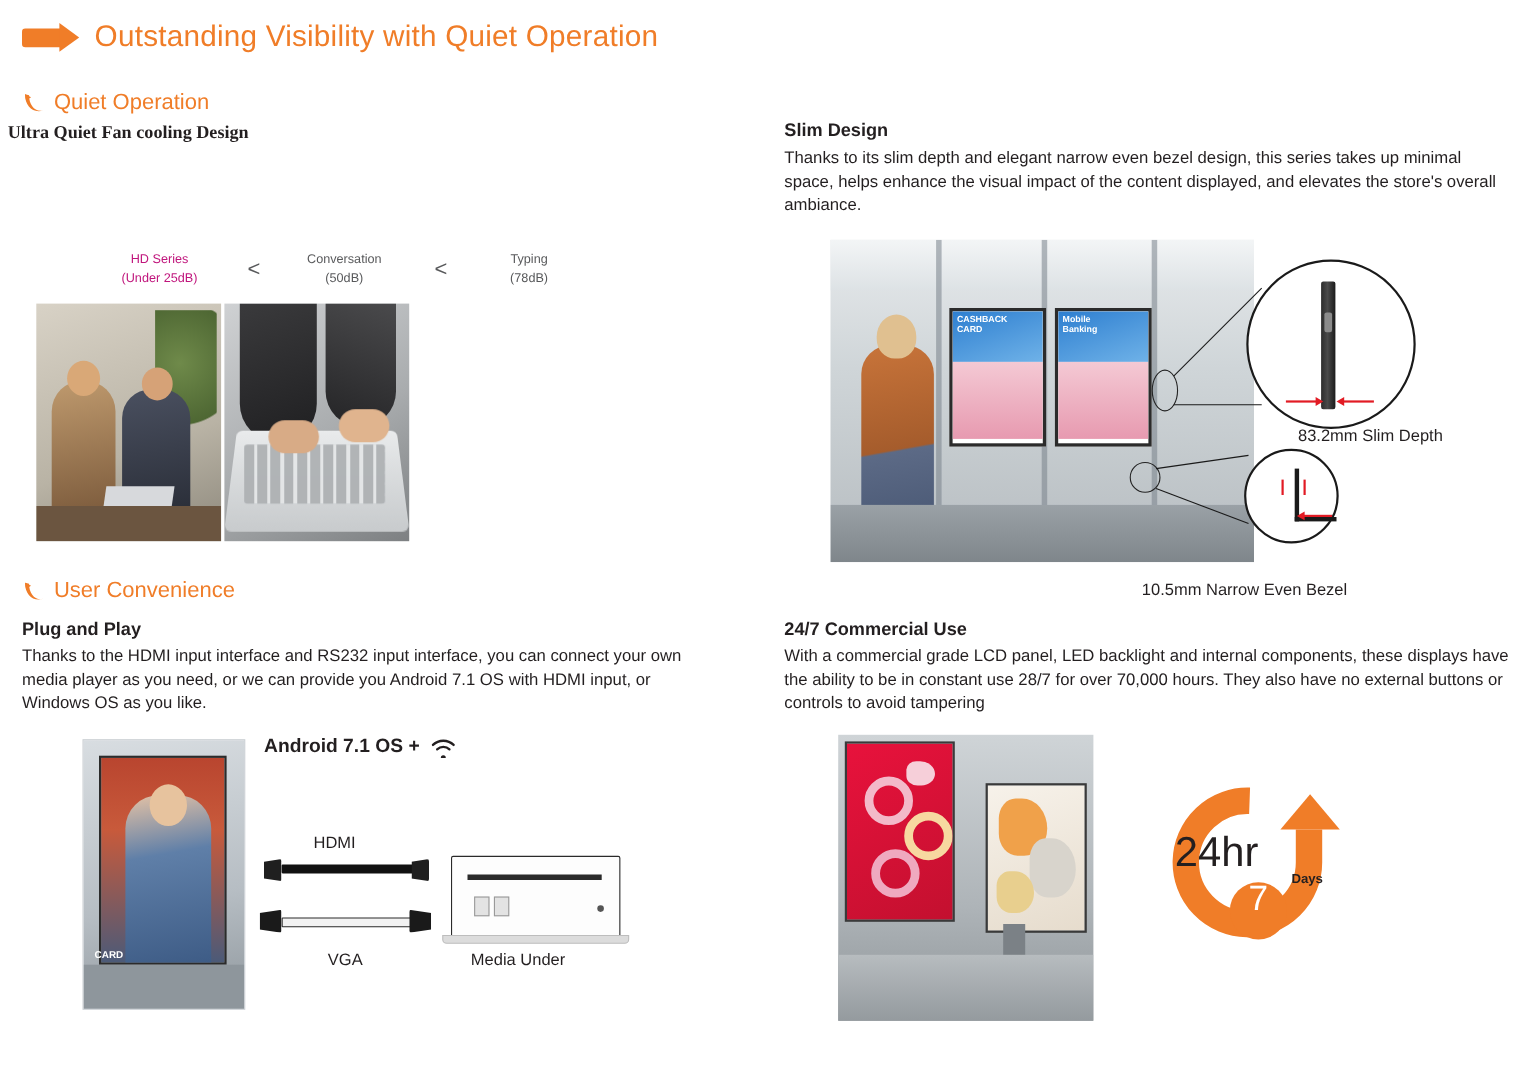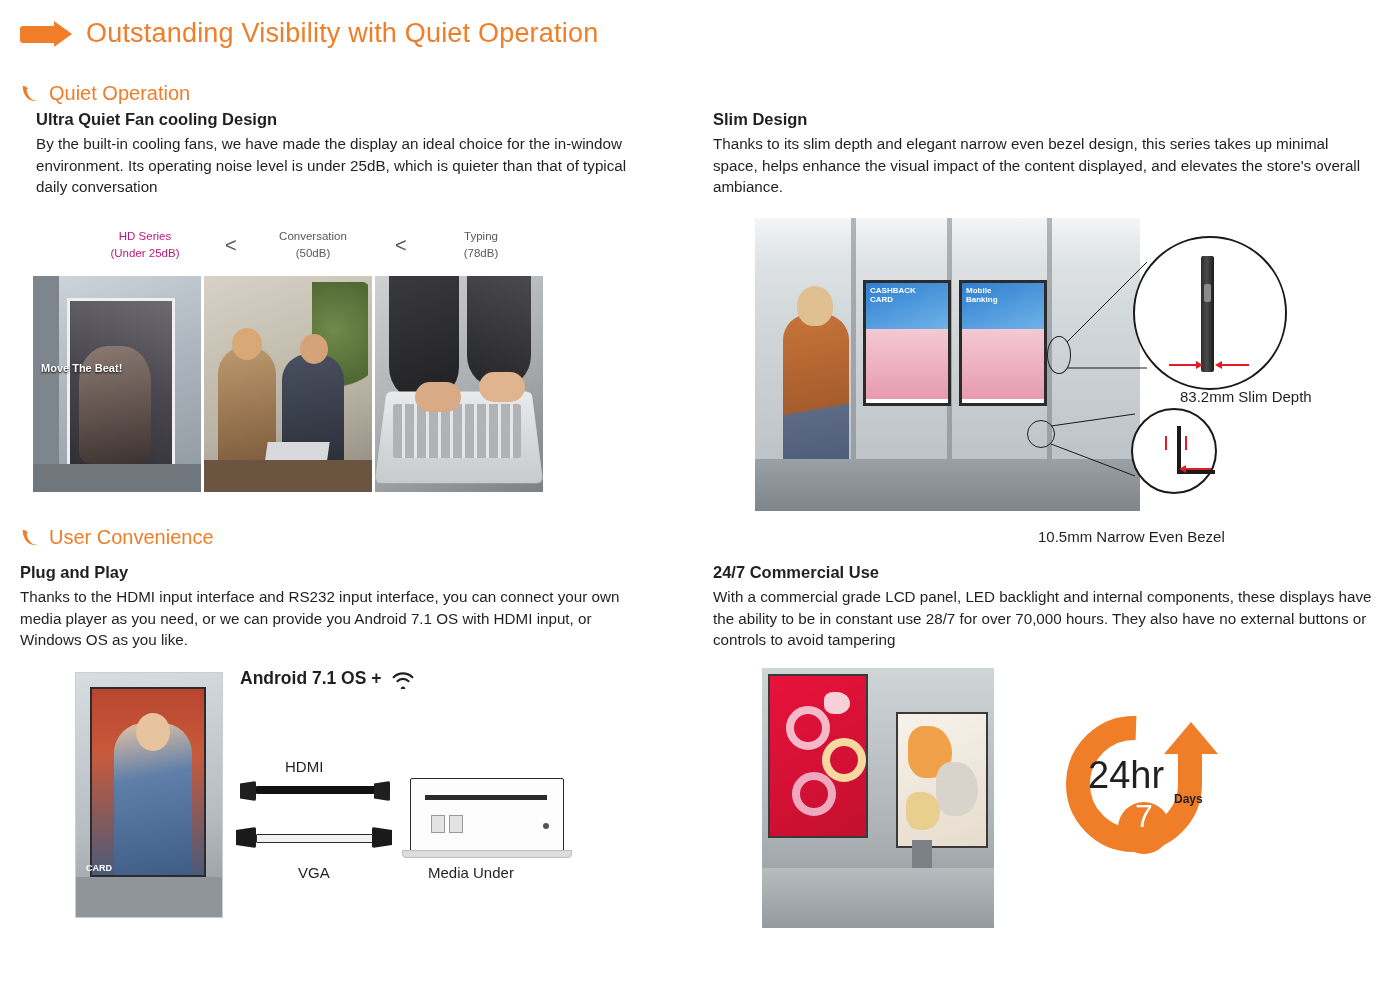--- a/index.html
+++ b/index.html
@@ -337,23 +337,22 @@
 </div>
 
 <div class="section-heading" style="left:20px; top:82px;">
   <svg class="swoosh" viewBox="0 0 24 24">
     <path d="M3 3 C3 15, 11 22, 21 19 C13 21, 7 14, 7 4 Z" fill="#f07d28"></path>
     <path d="M3 3 L9 6 L4 9 Z" fill="#f07d28"></path>
   </svg>
   <span class="section-heading-label no-select">Quiet Operation</span>
 </div>
 
-<div class="block" style="left:36px; top:110px; width:620px;">
+<div class="block" style="left:7px; top:110px; width:620px;font-family:Liberation Serif, serif;">
   <h3 class="block-title">Ultra Quiet Fan cooling Design</h3>
-  <p class="block-body">By the built-in cooling fans, we have made the display an ideal choice for the in-window environment. Its operating noise level is under 25dB, which is quieter than that of typical daily conversation</p>
 </div>
 
 <div class="block" style="left:713px; top:110px; width:650px;">
   <h3 class="block-title">Slim Design</h3>
   <p class="block-body">Thanks to its slim depth and elegant narrow even bezel design, this series takes up minimal space,  helps enhance the visual impact of the content displayed, and elevates the store's overall ambiance.</p>
 </div>
 
 <div class="noise-graphic">
   <div class="noise-labels">
     <div class="noise-label hd">
@@ -366,27 +365,20 @@
       <div>(50dB)</div>
     </div>
     <div class="lt two no-select">&lt;</div>
     <div class="noise-label typ">
       <div>Typing</div>
       <div>(78dB)</div>
     </div>
   </div>
 
   <div class="photo-row">
-    <div class="photo ph1">
-      <div class="pillar"></div>
-      <div class="screen"></div>
-      <div class="fig" style="left:46px; top:70px; width:72px; height:118px;"></div>
-      <div class="txt no-select">Move The Beat!</div>
-      <div class="floor"></div>
-    </div>
     <div class="photo ph2">
       <div class="plant"></div>
       <div class="p1"></div>
       <div class="p1head"></div>
       <div class="p2"></div>
       <div class="p2head"></div>
       <div class="laptop"></div>
       <div class="table"></div>
     </div>
     <div class="photo ph3">
@@ -528,16 +520,16 @@
     </div>
     <div class="stand"></div>
     <div class="floor2"></div>
   </div>
 
   <svg class="badge247" viewBox="0 0 200 160">
     <path d="M104 18 A56 56 0 1 0 158 74 L158 44" fill="none" stroke="#f07d28" stroke-width="24" stroke-linecap="butt"></path>
     <polygon points="132,44 186,44 159,12" fill="#f07d28"></polygon>
     <circle cx="112" cy="118" r="26" fill="#f07d28"></circle>
   </svg>
-  <div style="position:absolute; left:306px; top:86px; font-size:38px; color:#231f20; font-weight:400;margin-left:20px;" class="no-select">24hr</div>
+  <div style="position:absolute; left:306px; top:86px; font-size:38px; color:#231f20; font-weight:400;" class="no-select">24hr</div>
   <div style="position:absolute; left:373px; top:130px; font-size:32px; color:#ffffff; font-weight:400;" class="no-select">7</div>
   <div style="position:absolute; left:412px; top:124px; font-size:12px; color:#231f20; font-weight:bold;" class="no-select">Days</div>
 </div>
 
 </body></html>

